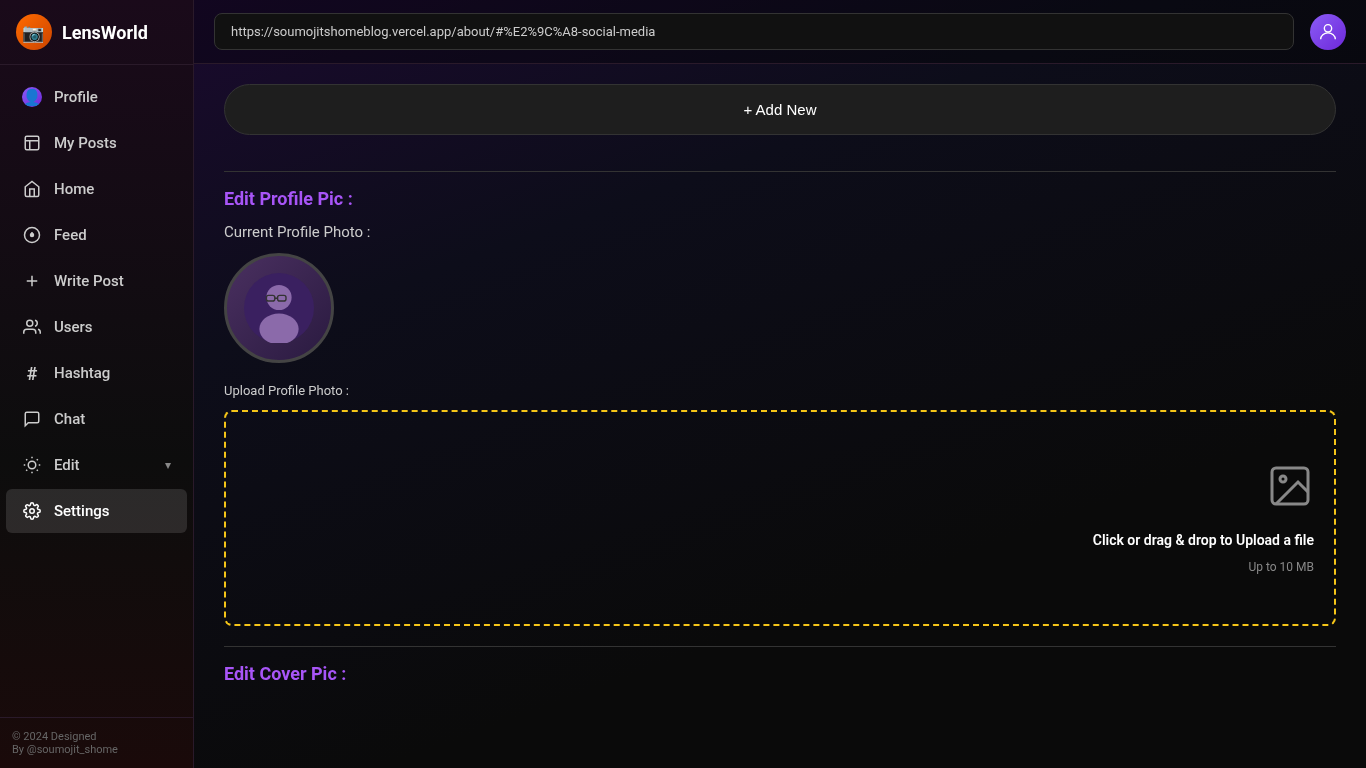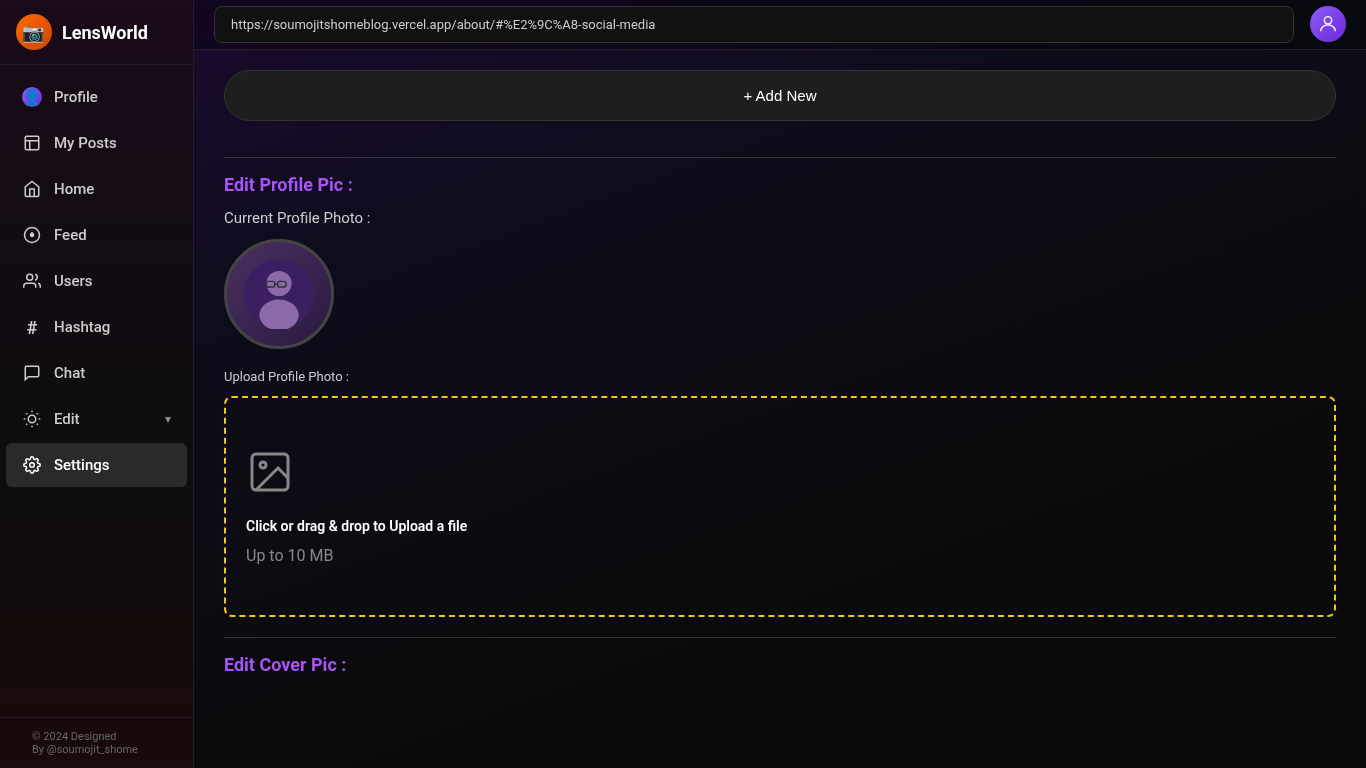--- a/index.html
+++ b/index.html
@@ -107,21 +107,21 @@
       background: linear-gradient(135deg, #8b5cf6, #6d28d9);
       display: flex;
       align-items: center;
       justify-content: center;
       font-size: 14px;
       overflow: hidden;
       flex-shrink: 0;
     }
 
     .sidebar-footer {
-      padding: 12px 32px;
+      padding: 12px 12px;
       font-size: 11px;
       color: #666;
       border-top: 1px solid #2a1a2a;
     }
 
     
     .topbar-avatar {
       width: 36px;
       height: 36px;
       border-radius: 50%;
@@ -137,23 +137,23 @@
     .main-content {
       flex: 1;
       background: linear-gradient(160deg, #1a0a2e 0%, #0d0d1a 30%, #0a0a0a 70%);
       overflow-y: auto;
       position: relative;
     }
 
     
     .topbar {
       display: flex;
-      align-items: flex-start;
+      align-items: flex-end;
       justify-content: space-between;
-      padding: 6px 20px;
+      padding: 13px 20px;
       background: rgba(0,0,0,0.3);
       border-bottom: 1px solid #2a1a2a;
       position: sticky;
       top: 0;
       z-index: 10;
     }
 
     .url-bar {
       flex: 1;
       background: #111111;
@@ -221,41 +221,41 @@
       color: #cccccc;
       margin-bottom: 12px;
     }
 
     .upload-zone {
       border: 2px dashed #f5c518;
       border-radius: 8px;
       padding: 50px 20px;
       display: flex;
       flex-direction: column;
-      align-items: flex-start;
+      align-items: flex-end;
       justify-content: center;
       cursor: pointer;
       gap: 12px;
       margin-bottom: 20px;
       min-height: 200px;
     }
 
     .upload-icon-wrap {
       font-size: 40px;
       color: #888;
     }
 
     .upload-main-text {
       font-size: 14px;
       font-weight: 600;
       color: #ffffff;
     }
 
     .upload-sub-text {
-      font-size: 16px;
+      font-size: 12px;
       color: #888;
     }
 
     .edit-cover-title {
       font-size: 18px;
       font-weight: 700;
       color: #a855f7;
       margin-top: 16px;
     }
   </style>
@@ -302,20 +302,29 @@
       <span class="nav-icon">
         <svg width="18" height="18" viewBox="0 0 24 24" fill="none" stroke="currentColor" stroke-width="2">
             <circle cx="12" cy="12" r="10"></circle>
             <line x1="12" y1="8" x2="12" y2="12"></line>
             <circle cx="12" cy="12" r="2" fill="currentColor"></circle>
           </svg>
       </span>
       <span class="nav-label">Feed</span>
     </div>
 
+    <div class="nav-item">
+      <span class="nav-icon">
+        <svg width="18" height="18" viewBox="0 0 24 24" fill="none" stroke="currentColor" stroke-width="2">
+            <line x1="12" y1="5" x2="12" y2="19"></line>
+            <line x1="5" y1="12" x2="19" y2="12"></line>
+          </svg>
+      </span>
+      <span class="nav-label">Write Post</span>
+    </div>
 
     <div class="nav-item">
       <span class="nav-icon">
         <svg width="18" height="18" viewBox="0 0 24 24" fill="none" stroke="currentColor" stroke-width="2">
             <path d="M17 21v-2a4 4 0 0 0-4-4H5a4 4 0 0 0-4 4v2"></path>
             <circle cx="9" cy="7" r="4"></circle>
             <path d="M23 21v-2a4 4 0 0 0-3-3.87"></path>
             <path d="M16 3.13a4 4 0 0 1 0 7.75"></path>
           </svg>
       </span>

